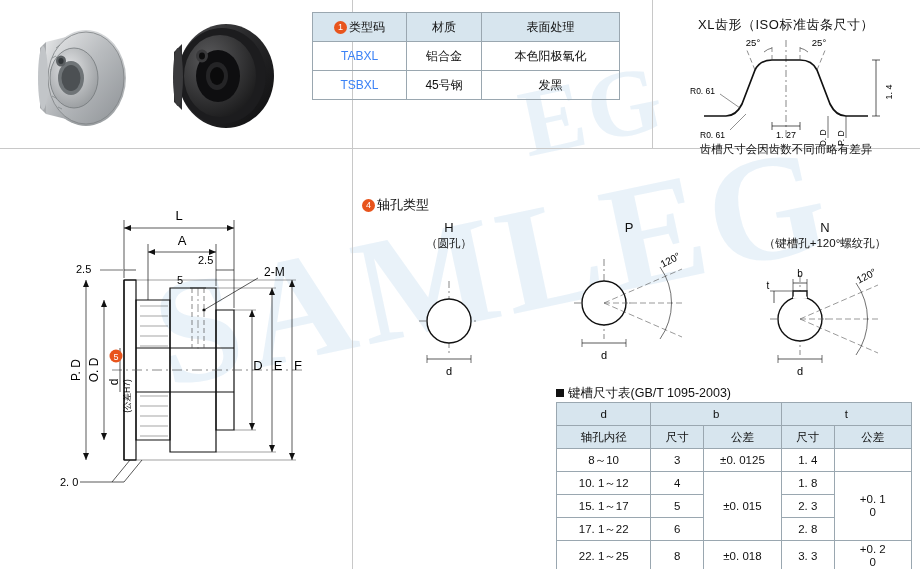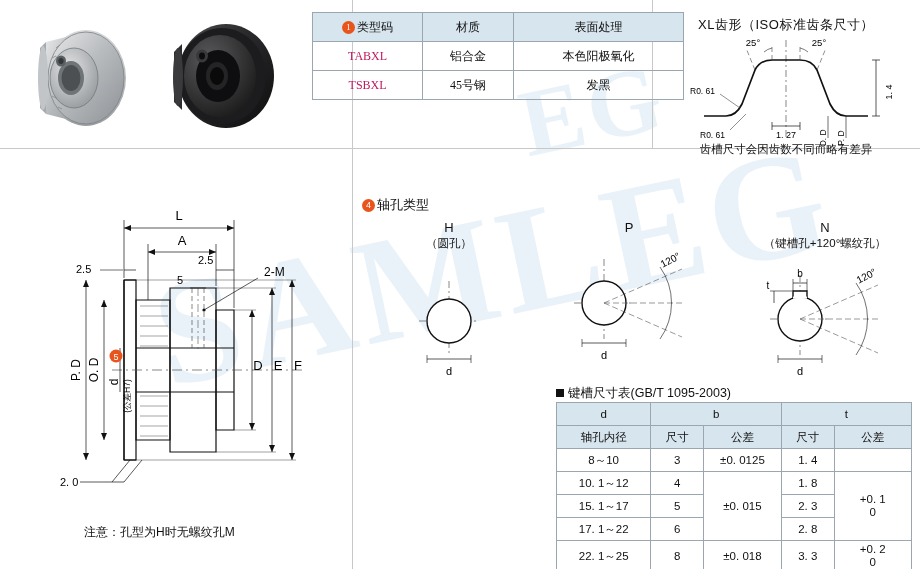--- a/index.html
+++ b/index.html
@@ -76,38 +76,37 @@
   .photo-steel {
     left: 148px; top: 6px;
     width: 135px; height: 120px;
   }
 
   
   .mat-table {
     position: absolute;
     left: 312px;
     top: 12px;
-    width: 372px;
+    width: 308px;
     border-collapse: collapse;
     font-size: 12px;
-    font-family: Liberation Serif, serif;
   }
   .mat-table th, .mat-table td {
     border: 1px solid #9aa7b0;
     text-align: center;
     padding: 4px 2px;
     height: 20px;
   }
   .mat-table thead th {
     background: #d7e5ee;
     font-weight: normal;
     color: #111;
   }
   .mat-table td.code {
-    color: #be185d;
+    color: #3b82f6;
   }
   .num-badge {
     display: inline-block;
     width: 13px; height: 13px;
     line-height: 13px;
     border-radius: 50%;
     background: #e8541c;
     color: #fff;
     font-size: 9px;
     text-align: center;
@@ -608,15 +607,14 @@
       <line x1="60" y1="322" x2="104" y2="322" stroke="#111" stroke-width="0.7"></line>
       <text x="40" y="326" font-size="11">2. 0</text>
 
       <g stroke="#111" stroke-width="1">
         <line x1="104" y1="300" x2="116" y2="300"></line>
         <line x1="104" y1="120" x2="116" y2="120"></line>
       </g>
     </svg>
   </div>
 
-  <div class="note">注意：孔型为H时无螺纹孔M</div>
 
 </div>
 
 </body></html>

